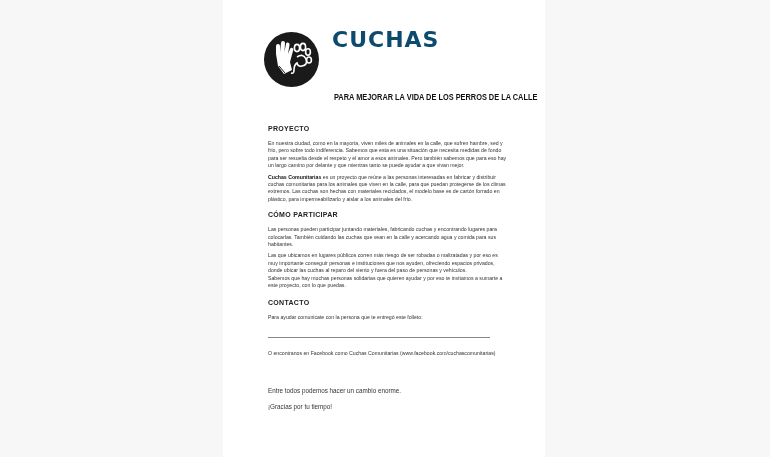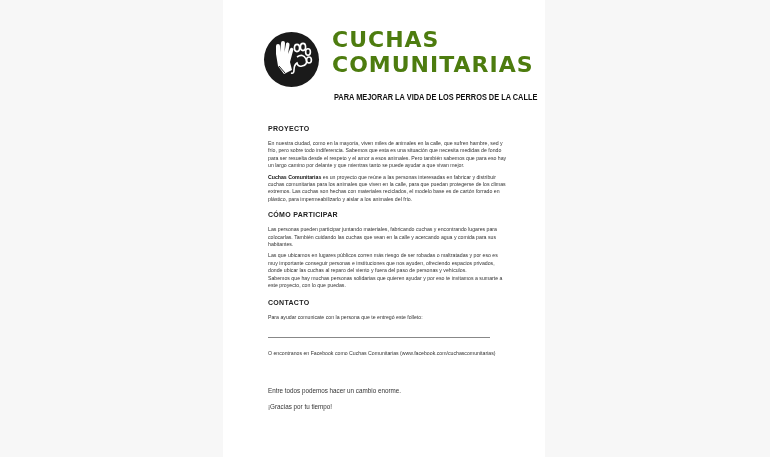--- a/index.html
+++ b/index.html
@@ -14,21 +14,21 @@
     background:#ffffff;
   }
   .logo {
     position:absolute; left:264px; top:32px; width:55px; height:55px;
     border-radius:50%; background:#1a1a1a;
   }
   .logo svg { width:55px; height:55px; display:block; }
   .brand {
     position:absolute; left:332px; top:28px;
     font-family:"DejaVu Sans", sans-serif; font-weight:900;
-    color:#4d7c0f; letter-spacing:1px;
+    color:#0c4a6e; letter-spacing:1px;
   }
   .brand .l1 { font-size:22px; line-height:24px; display:block; font-weight:bold; }
   .brand .l2 { font-size:22px; line-height:26px; display:block; font-weight:bold; }
   .tagline {
     position:absolute; left:334px; top:92px;
     font-family:"Liberation Sans", sans-serif; font-weight:bold;
     font-size:9px; color:#111; letter-spacing:0px; transform:scaleX(0.82); transform-origin:left;
     white-space:nowrap;
   }
   .content {
@@ -65,21 +65,20 @@
     <ellipse cx="33" cy="16" rx="2.6" ry="3.6" fill="none" stroke="#fff" stroke-width="1.6"></ellipse>
     <ellipse cx="39" cy="15" rx="2.6" ry="3.6" fill="none" stroke="#fff" stroke-width="1.6"></ellipse>
     <ellipse cx="44" cy="20" rx="2.4" ry="3.2" fill="none" stroke="#fff" stroke-width="1.6"></ellipse>
     <ellipse cx="45" cy="28" rx="2.4" ry="3" fill="none" stroke="#fff" stroke-width="1.6"></ellipse>
     <path d="M33 25 Q39 21 42 27 Q44 33 38 34 Q34 35 33 31 Q30 33 30 38 Q30 42 27 41" fill="none" stroke="#fff" stroke-width="1.6"></path>
   </svg>
 </div>
 
 <div class="brand">
   <span class="l1">CUCHAS</span>
-  <span class="l2">COMUNITARIAS</span>
 </div>
 <div class="tagline">PARA MEJORAR LA VIDA DE LOS PERROS DE LA CALLE</div>
 
 <div class="content">
   <div class="h">PROYECTO</div>
   <p class="p">En nuestra ciudad, como en la mayoría, viven miles de animales en la calle, que sufren hambre, sed y frío, pero sobre todo indiferencia.  Sabemos que esta es una situación que necesita medidas de fondo para ser resuelta desde el respeto y el amor a esos animales.  Pero también sabemos que para eso hay un largo camino por delante y que mientras tanto se puede ayudar a que vivan mejor.</p>
   <p class="p"><b>Cuchas Comunitarias</b><span> es un proyecto que reúne a las personas interesadas en fabricar y distribuir cuchas comunitarias para los animales que viven en la calle, para que puedan protegerse de los climas extremos. Las cuchas son hechas con materiales reciclados, el modelo base es de cartón forrado en plástico, para impermeabilizarlo y aislar a los animales del frío.</span></p>
 
   <div class="h sec2">CÓMO PARTICIPAR</div>
   <p class="p">Las personas pueden participar juntando materiales, fabricando cuchas y encontrando lugares para colocarlas. También cuidando las cuchas que vean en la calle y acercando agua y comida para sus habitantes.</p>

